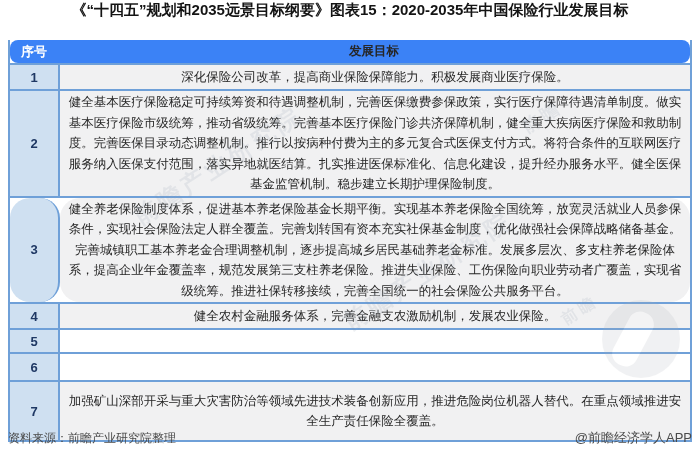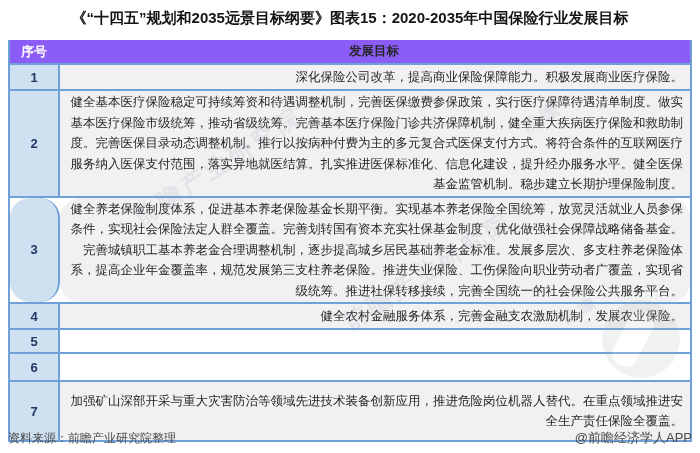--- a/index.html
+++ b/index.html
@@ -5,35 +5,34 @@
   html,body { margin:0; padding:0; }
   body {
     width:700px; height:453px;
     background:#ffffff;
     font-family:"Liberation Sans", sans-serif;
     position:relative; overflow:hidden;
     -webkit-font-smoothing:antialiased;
   }
   .title {
     text-align:center;
-    padding-top:8px;
     font-size:15px;
     font-weight:bold;
     color:#141414;
     line-height:20px;
   }
   .table {
     position:absolute;
     left:8px; right:8px; top:40px;
     border:2px solid #6fa0d8;
     border-top:none;
   }
   .trow { display:flex; border-top:2px solid #6fa0d8; }
   .trow:first-child { border-top:none; }
-  .thead { background:#8b5cf6; }
+  .thead { background:#3b82f6;border-radius:8px; }
   .thead .c-idx {
     background:transparent; color:#ffffff;
     border-right:none;
   }
   .thead .c-goal { background:transparent; justify-content:center; }
   .thead .c-goal .txt { width:auto; text-align:center; }
   .th { color:#ffffff; font-weight:bold; font-size:13px; }
   .c-idx {
     width:48px; flex:0 0 48px;
     display:flex; align-items:center; justify-content:center;
@@ -42,21 +41,21 @@
     border-right:2px solid #6fa0d8;
   }
   .c-goal {
     flex:1;
     background:#f1f1f2;
     display:flex; align-items:center;
     padding:1px 7px;
   }
   .c-goal .txt {
     font-size:12.5px; line-height:20.5px;
-    color:#262626; width:100%; text-align:right;
+    color:#262626; width:100%; text-align:center;
   }
   .hH  { min-height:21px; }
   .h1  { min-height:22px; }
   .h2  { min-height:100px; }
   .h3  { min-height:100px;border-radius:20px; }
   .h4  { min-height:22px; }
   .h5  { min-height:22px; }
   .h6  { min-height:26px; }
   .h7  { min-height:56px; }
   .footer {

